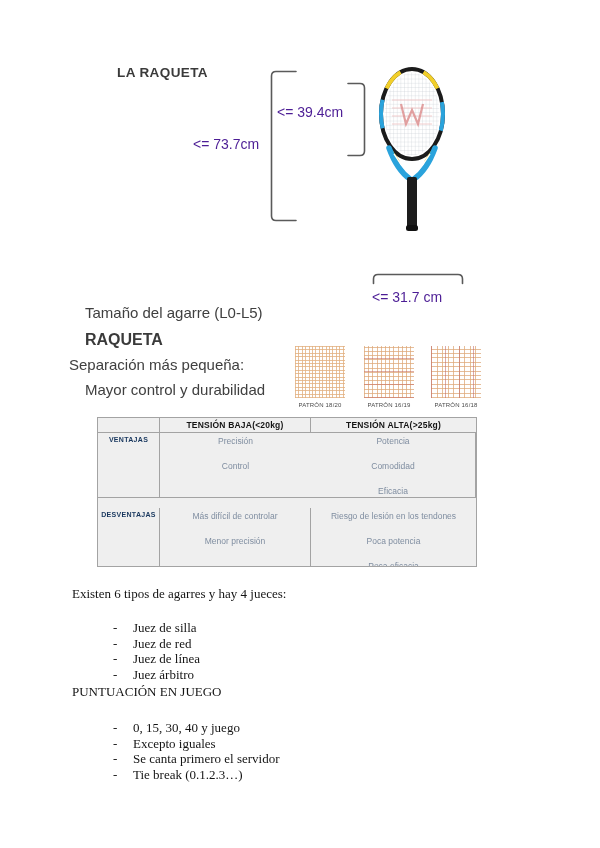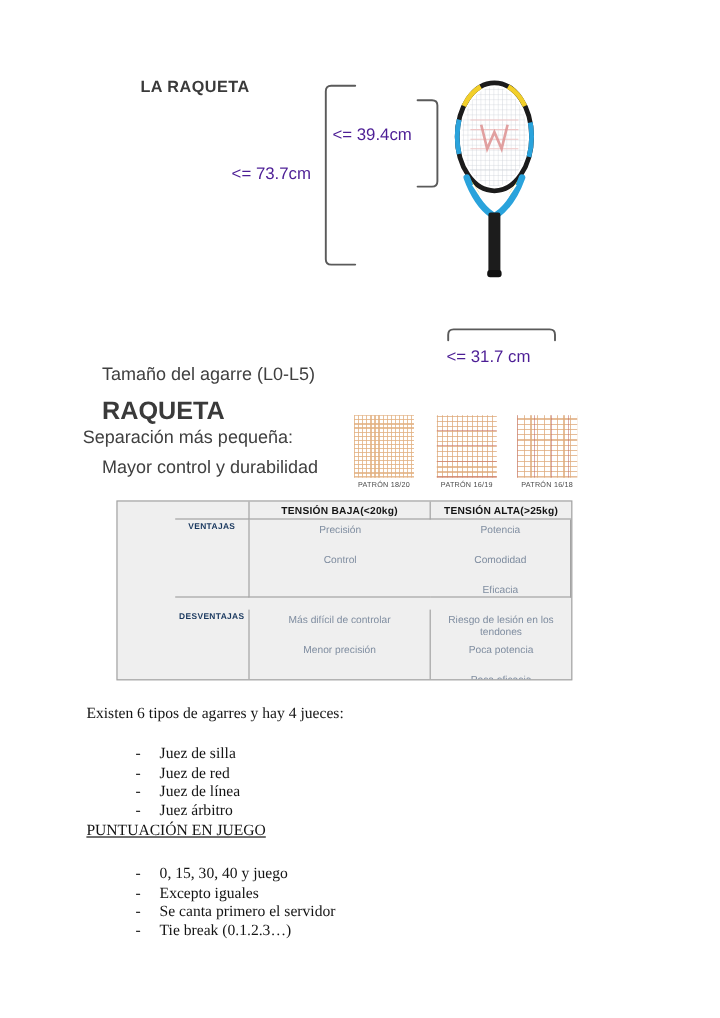--- a/index.html
+++ b/index.html
@@ -4,21 +4,21 @@
 <style>
   html,body{margin:0;padding:0;background:#fff;}
   #page{position:relative;width:600px;height:848px;background:#ffffff;overflow:hidden;
         font-family:"Liberation Sans", sans-serif;}
   .abs{position:absolute;}
 
   
   .slide-title{font-size:13.5px;font-weight:bold;color:#3a3a3a;letter-spacing:.4px;}
   .measure{font-size:14px;color:#4c1d95;}
   .slide-text{font-size:15px;color:#404040;}
-  .slide-text-bold{font-size:21px;font-weight:bold;color:#3a3a3a;}
+  .slide-text-bold{font-size:16px;font-weight:bold;color:#3a3a3a;}
 
   
   .bracket path{fill:none;stroke:#5a5a5a;stroke-width:1.6;stroke-linecap:round;}
 
   
   .swatch-wrap{width:52px;text-align:center;}
   .swatch{width:50px;height:52px;margin:0 auto;background-color:#fff;}
   .swatch.s1{background-image:
      repeating-linear-gradient(90deg, rgba(226,176,128,.8) 0 1px, transparent 1px 3.4px),
      repeating-linear-gradient(0deg,  rgba(226,176,128,.8) 0 1px, transparent 1px 3.4px);}
@@ -29,36 +29,36 @@
   .swatch.s3{background-image:
      repeating-linear-gradient(90deg, rgba(190,100,100,.55) 0 1px, transparent 1px 14px),
      repeating-linear-gradient(90deg, rgba(222,168,120,.75) 0 1px, transparent 1px 5.5px),
      repeating-linear-gradient(0deg,  rgba(222,168,120,.75) 0 1px, transparent 1px 4.4px);}
   .swatch-label{margin-top:4px;font-size:6px;color:#4a4a4a;letter-spacing:.2px;}
 
   
   .ttable{left:97px;top:417px;width:380px;height:150px;background:#efefef;
           border:1px solid #a3a3a3;display:grid;
           grid-template-columns:62px 151px 1fr;
-          grid-template-rows:15px 65px 1fr;box-sizing:border-box;padding-left:48px;}
+          grid-template-rows:15px 65px 1fr;box-sizing:border-box;}
   .tc{border-right:1px solid #a3a3a3;border-bottom:1px solid #a3a3a3;
       box-sizing:border-box;text-align:center;overflow:hidden;}
   .tc.last-col{border-right:none;}
   .tc.last-row{border-bottom:none;margin-top:10px;}
   .th{font-size:8.5px;font-weight:bold;color:#141414;padding-top:2px;letter-spacing:.2px;}
   .rowhead{font-size:7px;font-weight:bold;color:#17365d;padding-top:3px;letter-spacing:.3px;}
   .cell .line{height:25px;font-size:8.5px;color:#7f8da0;padding-top:3px;box-sizing:border-box;}
 
   
   .doc{font-family:"Liberation Serif", serif;font-size:13px;color:#141414;}
   .doc .intro{margin-bottom:6px;}
   .doc ul{list-style:none;margin:18px;padding:0;}
   .doc li{position:relative;padding-left:43px;line-height:15.5px;}
   .doc li::before{content:"-";position:absolute;left:23px;}
-  .doc .heading{text-decoration:underline;margin-bottom:20px;}
+  .doc .heading{margin-bottom:20px;}
 </style>
 </head>
 <body>
 
 <div id="page">
 
   <div class="abs slide-title" style="left:85px;top:65px;padding-left:32px;">LA RAQUETA</div>
 
   <div class="abs measure" style="left:193px;top:136px;">&lt;= 73.7cm</div>
 

